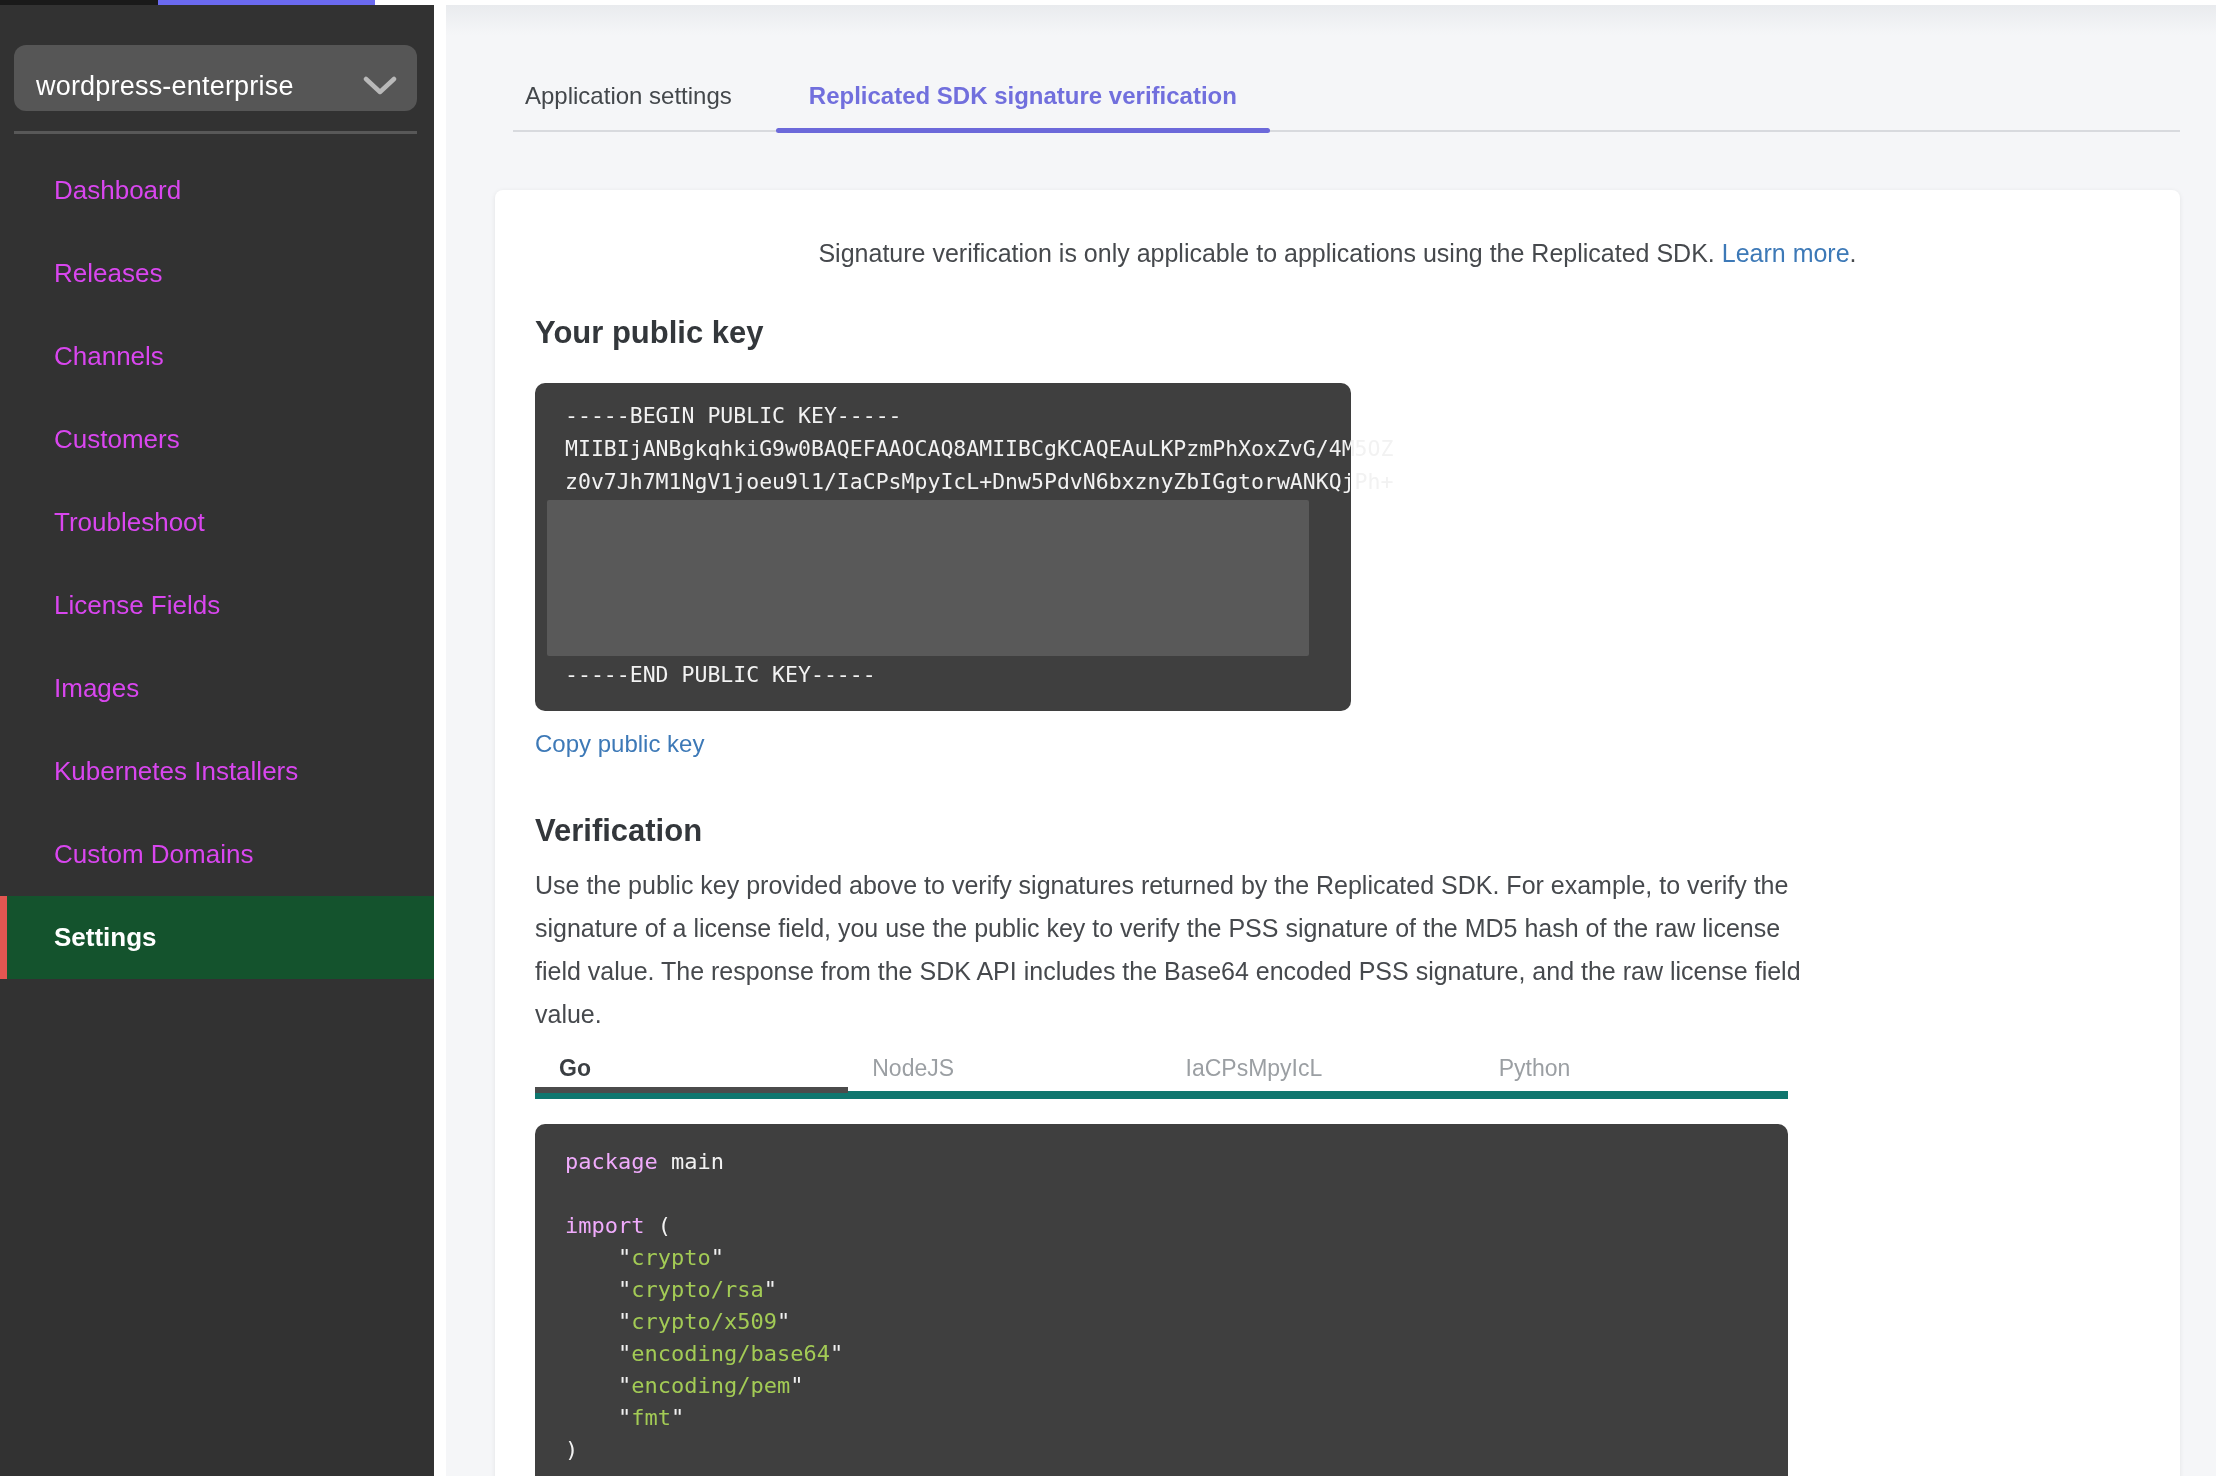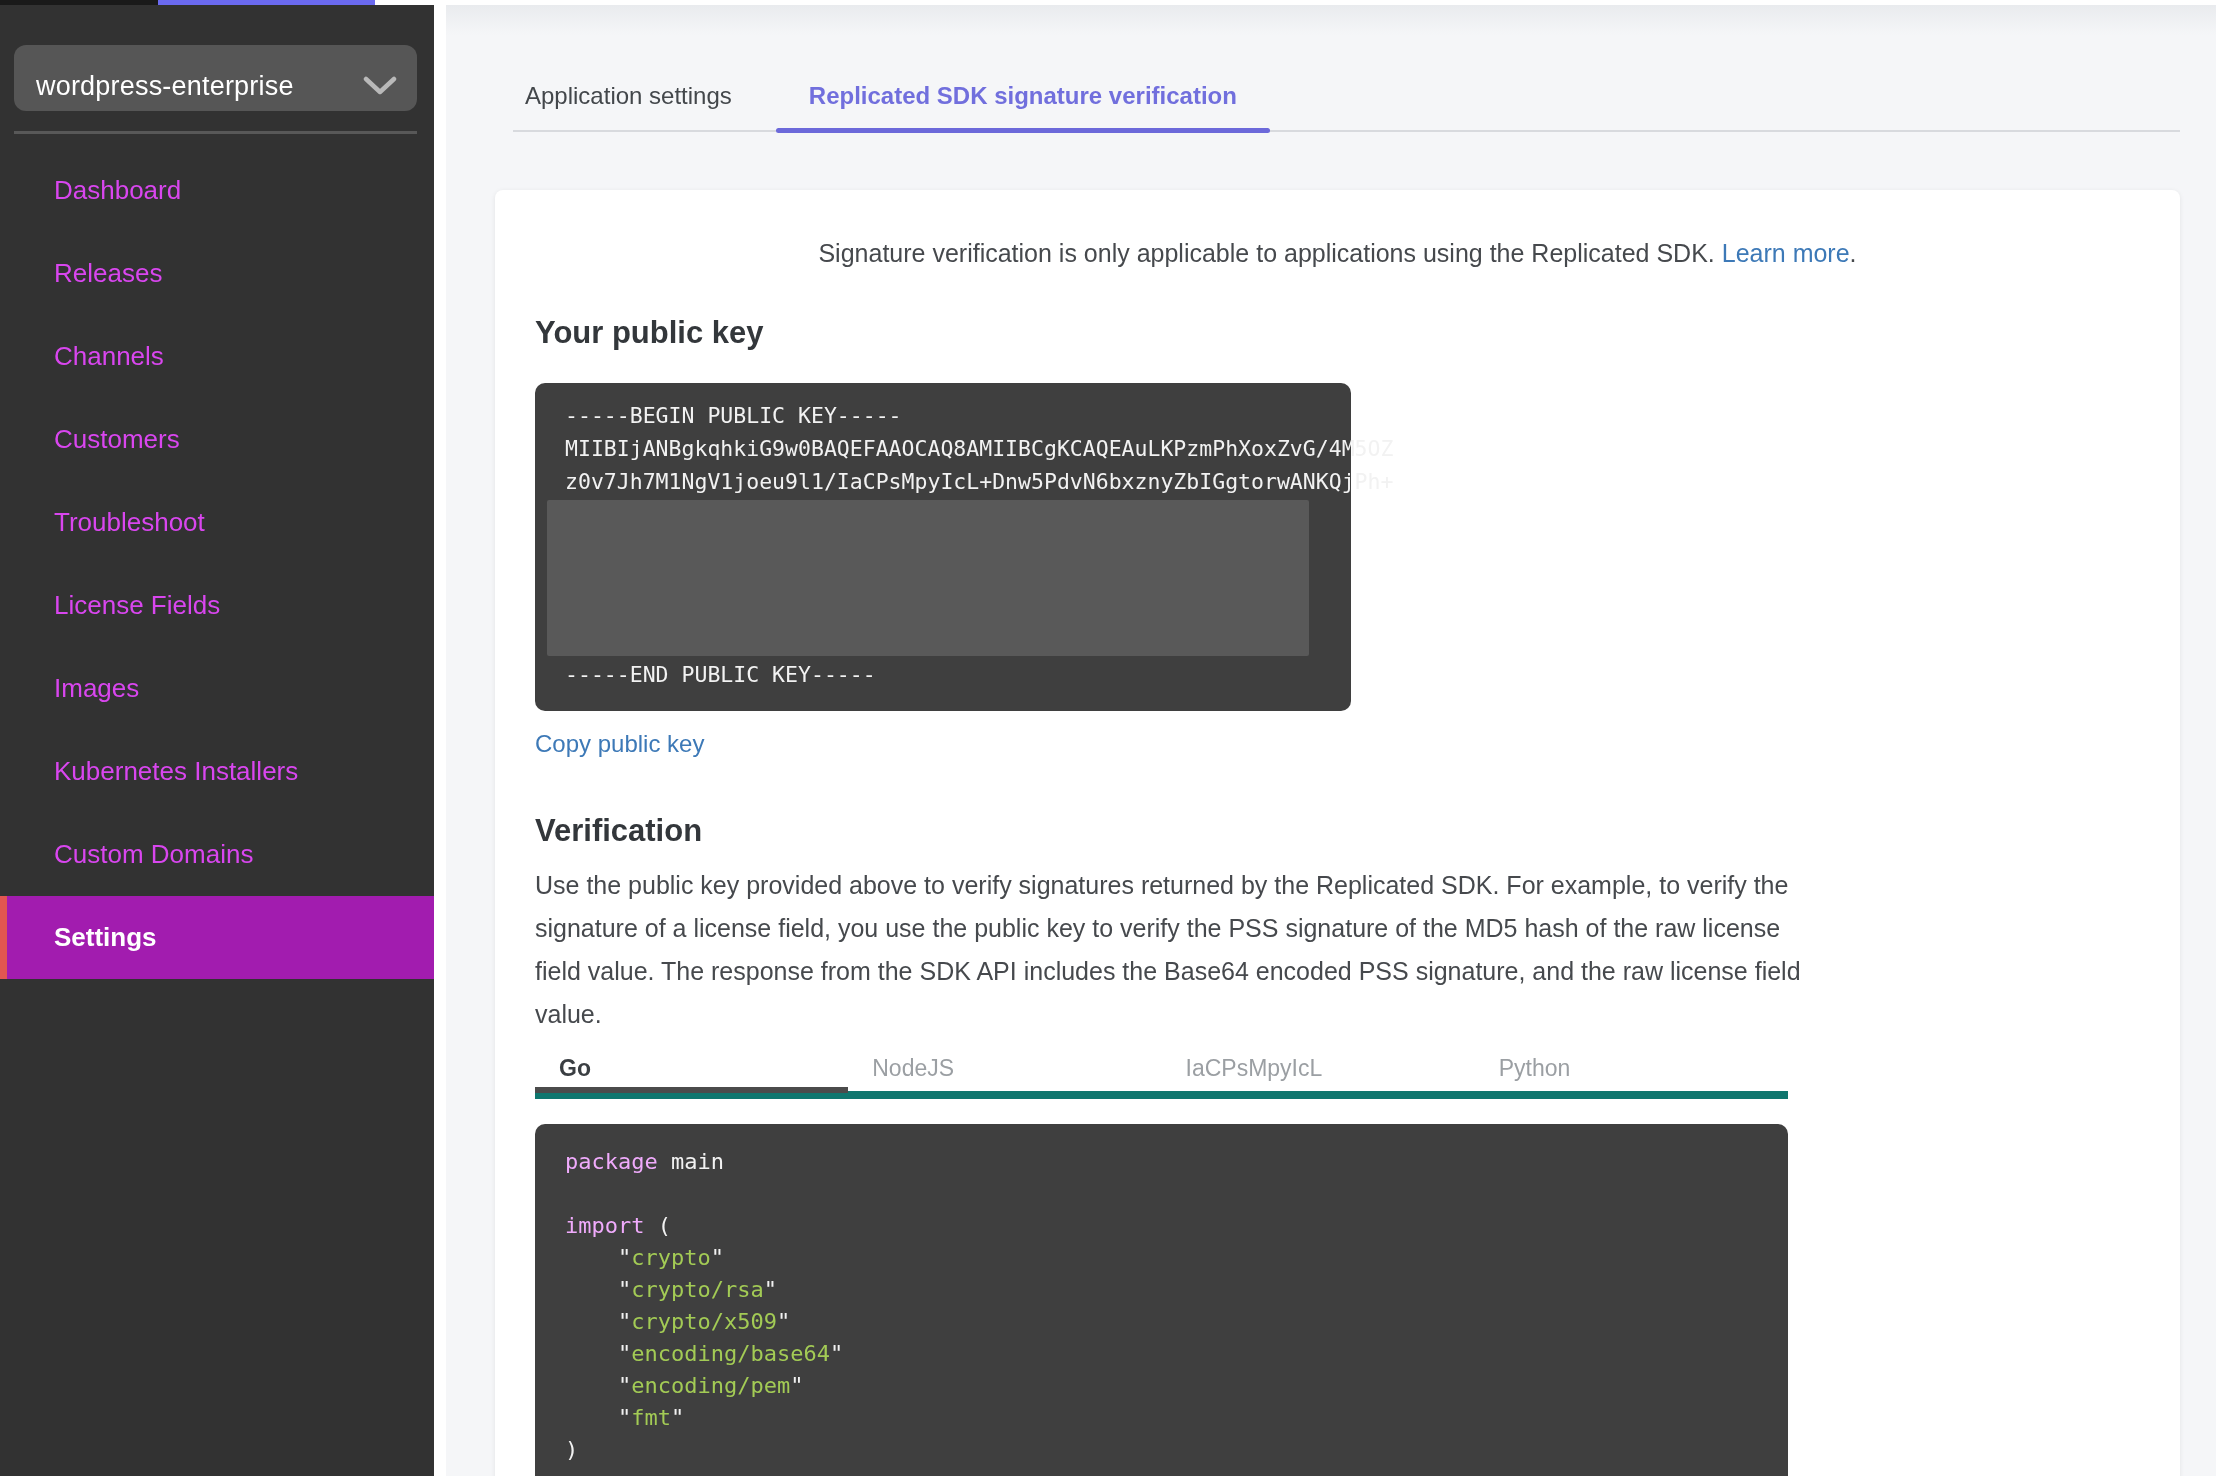--- a/index.html
+++ b/index.html
@@ -29,21 +29,21 @@
   .app-selector span {
     color:#ffffff; font-size:27px; font-weight:400; letter-spacing:.2px;
   }
   .sidebar-divider { height:3px; background:#585858; margin:20px 17px 0 14px; }
   .sidebar-nav { margin-top:15px; }
   .nav-item {
     height:83px; line-height:83px; padding-left:54px;
     color:#d946ef; font-size:26px; cursor:pointer; white-space:nowrap;
   }
   .nav-item.active {
-    background:#a21caf; color:#ffffff; font-weight:600;
+    background:#14532d; color:#ffffff; font-weight:600;
     border-left:7px solid #e25651; padding-left:47px;
   }
 
   
   .main {
     position:absolute; top:5px; left:434px; right:0; bottom:0;
     background:linear-gradient(to bottom,#e9ebee 0,#f5f6f8 30px);
     margin-left:12px;
   }
   .tabs-row {

